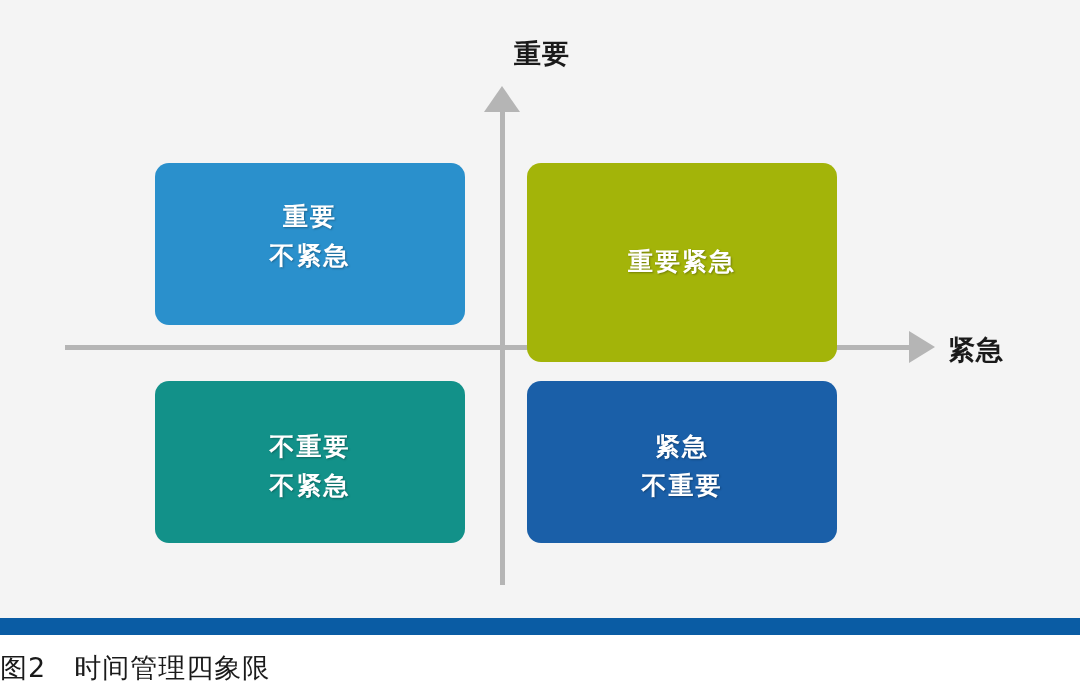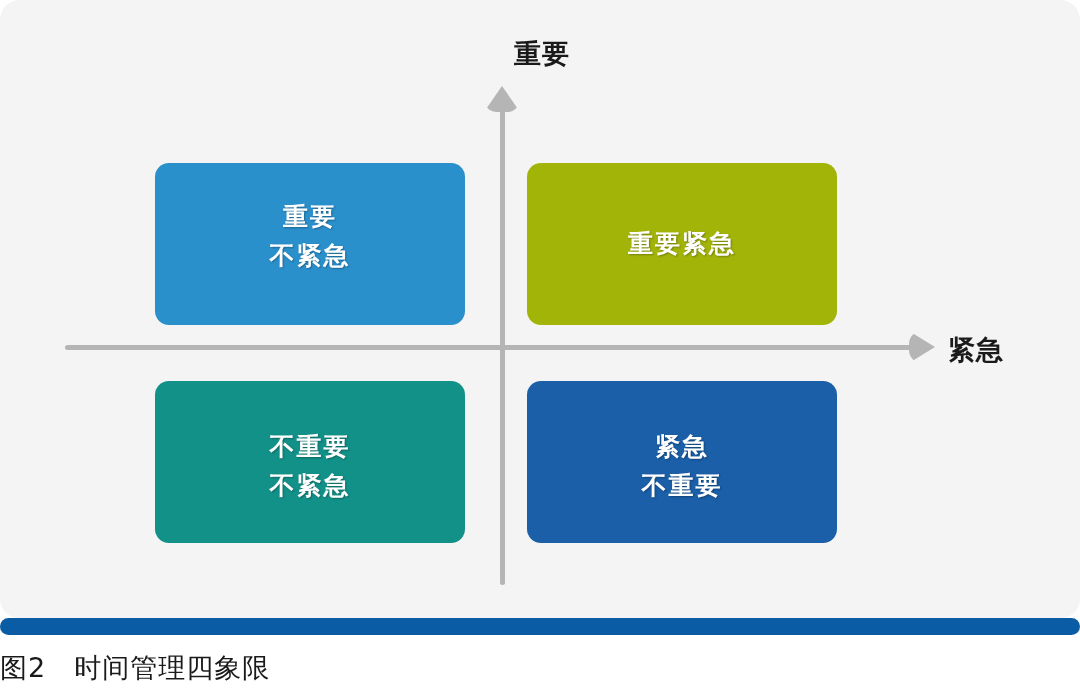--- a/index.html
+++ b/index.html
@@ -1,15 +1,15 @@
 <!DOCTYPE html>
 <html><head>
 <meta charset="utf-8">
 <style>
-  * { margin:0; padding:0; box-sizing:border-box;border-radius:19px; }
+  * { margin:0; padding:0; box-sizing:border-box; }
   html, body {
     width:1080px; height:699px;
     background:#ffffff;
     font-family:"DejaVu Sans","Liberation Sans",sans-serif;
     overflow:hidden;
   }
 
   #stage {
     position:relative;
     width:1080px; height:699px;
@@ -105,21 +105,21 @@
   .quad-tl {
     left:155px; top:163px;
     width:310px; height:162px;
     background:#2a90cc;
     padding-bottom:14px;
   }
   .quad-tl::after { background:#1f6fa4; }
 
   .quad-tr {
     left:527px; top:163px;
-    width:310px; height:162px;
+    width:310px; height:199px;
     background:#a3b409;
   }
   .quad-tr::after { background:#7d8a06; }
 
   .quad-bl {
     left:155px; top:381px;
     width:310px; height:162px;
     background:#129189;
     padding-top:10px;
   }

